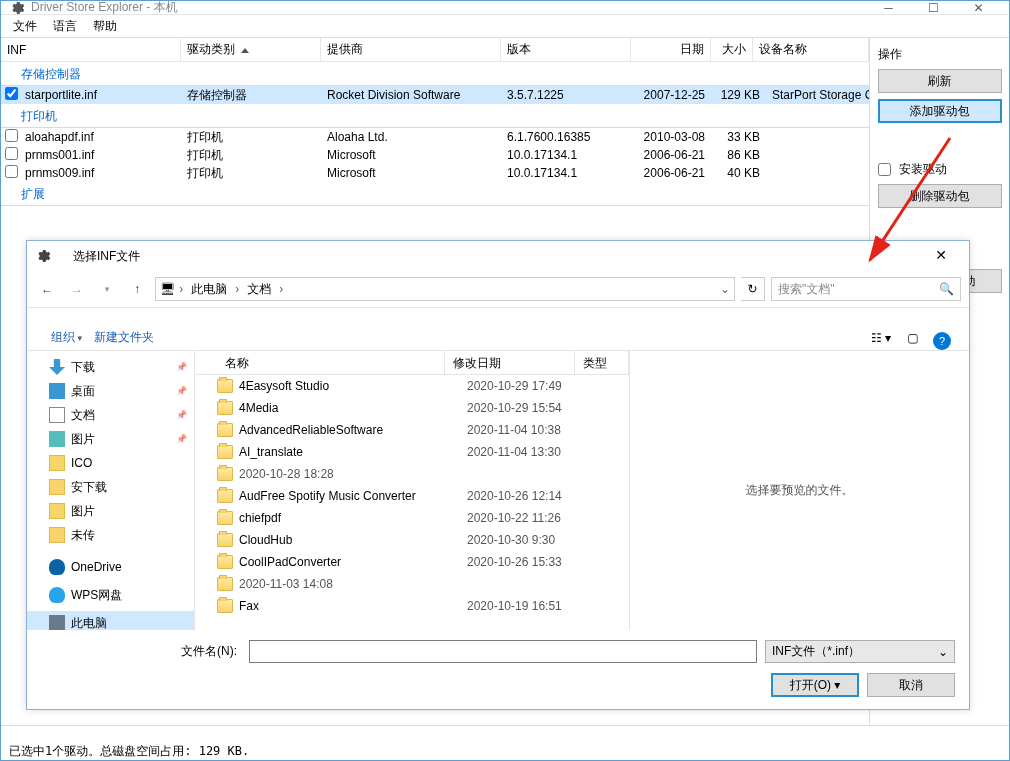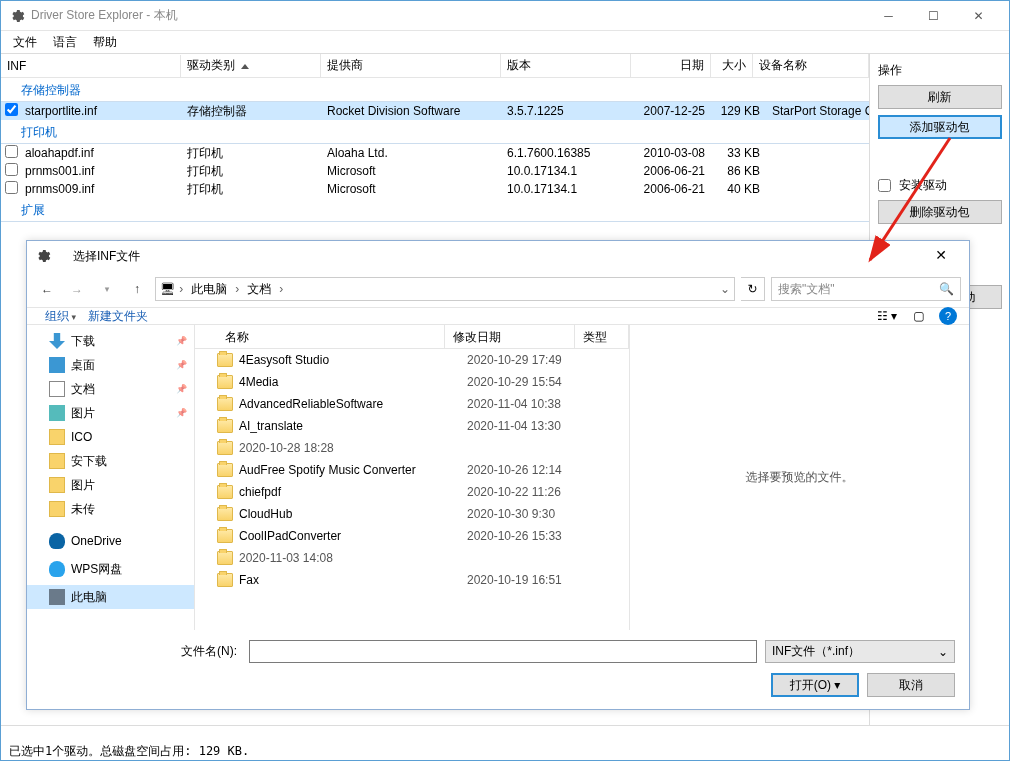--- a/index.html
+++ b/index.html
@@ -1,20 +1,20 @@
 <!DOCTYPE html>
 <html><head>
 <meta charset="utf-8">
 <style>
 * { box-sizing: border-box; margin: 0; padding: 0; font-family: "Microsoft YaHei", "Segoe UI", Tahoma, sans-serif; font-size: 12px; }
 body { background: #fff; width: 1010px; height: 761px; overflow: hidden; position: relative; }
 
 
 .main-window { width: 1010px; height: 761px; border: 1px solid #5a9fd4; background: #fff; display: flex; flex-direction: column; }
-.title-bar { height: 30px; background: #fff; display: flex; align-items: center; padding: 4px 8px; border-bottom: 1px solid #e5e5e5; }
+.title-bar { height: 14px; background: #fff; display: flex; align-items: center; padding: 4px 8px; border-bottom: 1px solid #e5e5e5; }
 .title-bar .title-icon { width: 16px; height: 16px; margin-right: 6px; }
 .title-text { color: #888; flex: 1; }
 .win-controls { display: flex; }
 .win-btn { width: 45px; height: 29px; display: flex; align-items: center; justify-content: center; color: #555; cursor: pointer; }
 
 .menu-bar { height: 22px; display: flex; align-items: center; padding: 0 4px; }
 .menu-item { padding: 2px 8px; cursor: pointer; }
 
 .content-area { flex: 1; display: flex; border-top: 1px solid #dcdcdc; overflow: hidden; }
 .driver-list { flex: 1; overflow: hidden; position: relative; }
@@ -51,21 +51,21 @@
 
 .fd-nav { height: 36px; display: flex; align-items: center; padding: 0 8px; gap: 6px; }
 .nav-arrow { width: 24px; height: 24px; display: flex; align-items: center; justify-content: center; color: #999; border-radius: 2px; }
 .nav-arrow.enabled { color: #333; }
 .nav-path { flex: 1; height: 24px; border: 1px solid #ccc; display: flex; align-items: center; padding: 0 4px; gap: 4px; }
 .nav-path .crumb { padding: 2px 4px; }
 .nav-path .sep { color: #666; }
 .nav-refresh { width: 24px; height: 24px; border: 1px solid #ccc; border-left: none; display: flex; align-items: center; justify-content: center; }
 .search-box { width: 190px; height: 24px; border: 1px solid #ccc; display: flex; align-items: center; padding: 0 6px; color: #888; }
 
-.fd-toolbar { height: 18px; display: flex; align-items: center; padding: 0 12px; border-bottom: 1px solid #e5e5e5; border-top: 1px solid #e5e5e5; }
+.fd-toolbar { height: 44px; display: flex; align-items: flex-end; padding: 0 18px; border-bottom: 1px solid #e5e5e5; border-top: 1px solid #e5e5e5; }
 .tb-btn { padding: 4px 6px; cursor: pointer; color: #1a5fb4; }
 .tb-btn.dd::after { content: " ▾"; color: #555; font-size: 9px; }
 .tb-spacer { flex: 1; }
 .tb-icon { width: 28px; height: 24px; display: flex; align-items: center; justify-content: center; margin-left: 4px; }
 .tb-help { width: 18px; height: 18px; border-radius: 50%; background: #0078d7; color: #fff; text-align: center; line-height: 18px; font-size: 11px; margin-left: 6px; }
 
 .fd-body { flex: 1; display: flex; overflow: hidden; }
 .fd-tree { width: 168px; border-right: 1px solid #e5e5e5; overflow-y: auto; padding: 4px 0; position: relative; }
 .tree-item { display: flex; align-items: center; height: 24px; padding: 0 6px 0 22px; gap: 6px; cursor: pointer; }
 .tree-item.pinned::after { content: "📌"; font-size: 9px; margin-left: auto; opacity: .6; }

